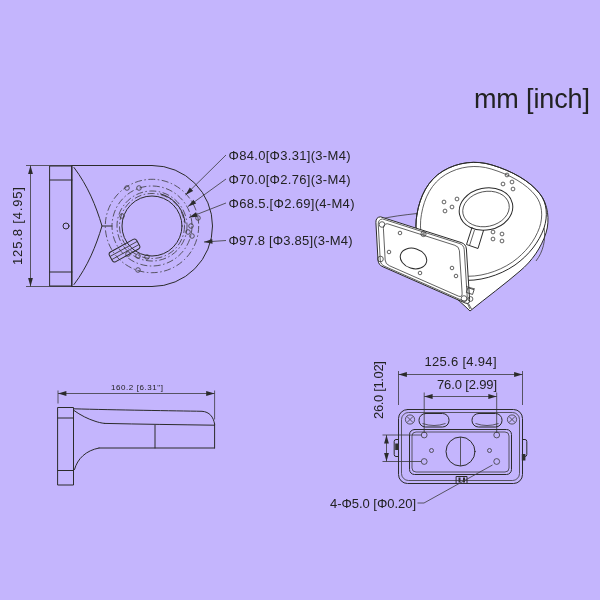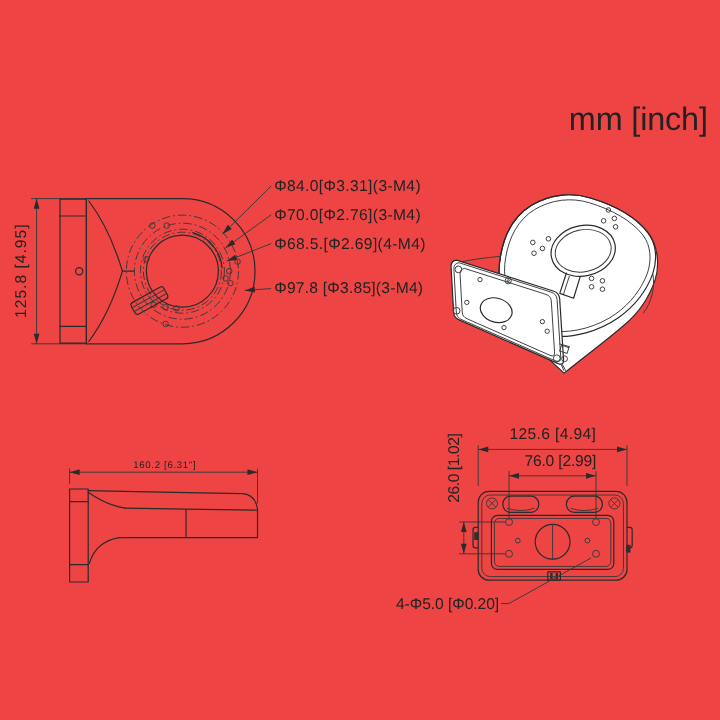--- a/index.html
+++ b/index.html
@@ -1,16 +1,16 @@
 <!DOCTYPE html>
 <html><head>
 <meta charset="utf-8">
 <style>
   html,body{margin:0;padding:0;background:#ffffff;}
-  .canvas{position:relative;width:600px;height:600px;background:#ef4444;overflow:hidden;}
+  .canvas{position:relative;width:600px;height:600px;background:#c4b5fd;overflow:hidden;}
   svg{display:block;}
   text{font-family:"Liberation Sans", sans-serif;fill:#222;}
   .geo{stroke:#2b2b2b;stroke-width:1;fill:none;stroke-linecap:round;stroke-linejoin:round;}
   .geof{stroke:#2b2b2b;stroke-width:1;fill:#ffffff;stroke-linejoin:round;}
   .thin{stroke:#3a3a3a;stroke-width:0.8;fill:none;}
   .dim{stroke:#3a3a3a;stroke-width:0.8;fill:none;}
   .cl{stroke:#3a3a3a;stroke-width:0.8;fill:none;stroke-dasharray:7 2.5 1.5 2.5;}
   .dark{fill:#2f2f2f;stroke:none;}
   .dtxt{font-size:13px;}
   .ltxt{font-size:13px;}

